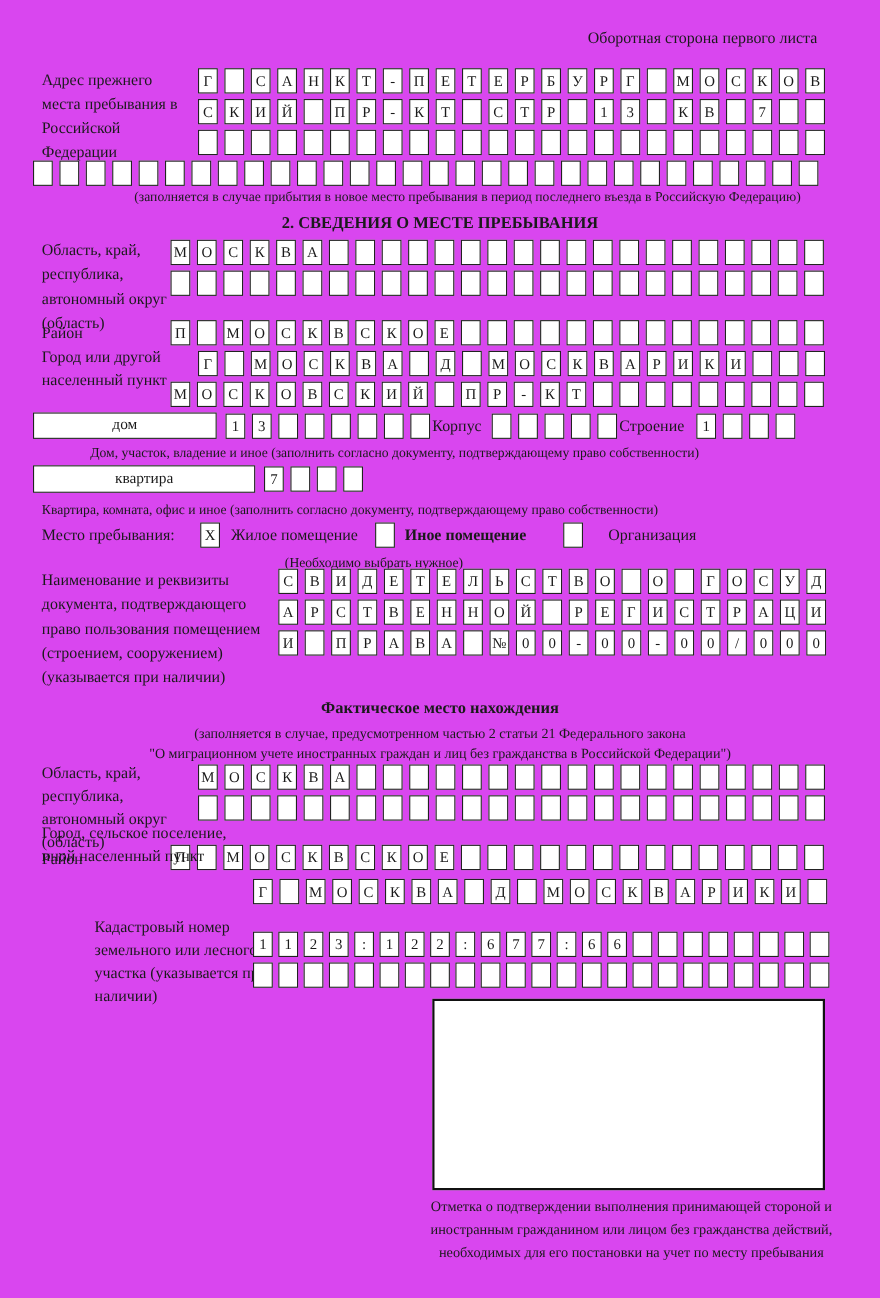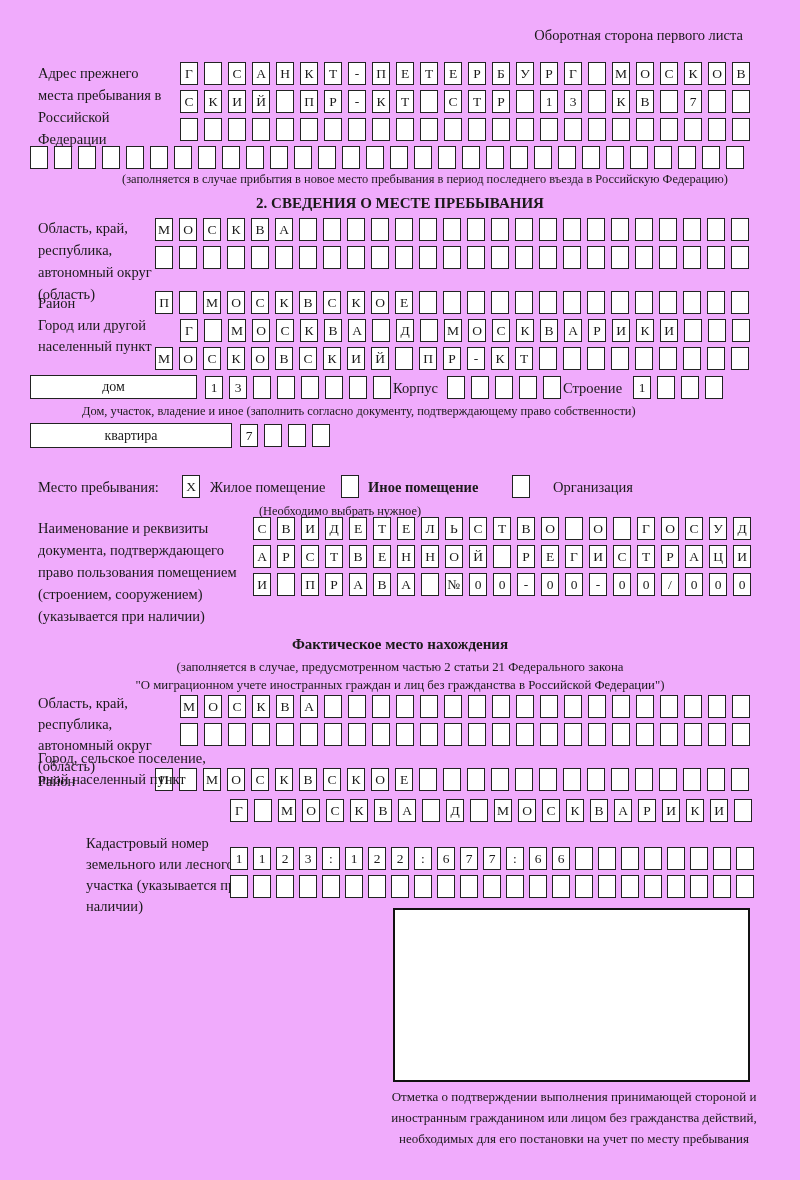--- a/index.html
+++ b/index.html
@@ -1,16 +1,16 @@
 <!DOCTYPE html>
 <html><head>
 <meta charset="utf-8">
 <style>
   html,body{margin:0;padding:0;background:#fff;}
-  .page{position:relative;width:800px;height:1180px;background:#f0abfc;overflow:hidden;
+  .page{position:relative;width:800px;height:1180px;background:#d946ef;overflow:hidden;
         font-family:"Liberation Serif","DejaVu Serif",serif;color:#1a1a1a;}
   .abs{position:absolute;}
   .lbl{font-size:14.5px;line-height:22px;}
   .lbl-tight{font-size:14.5px;line-height:21px;}
   .cap{font-size:12.4px;line-height:15px;}
   .title{font-size:15px;font-weight:bold;text-align:center;width:100%;}
   .center{text-align:center;width:100%;}
   .boxrow{display:flex;gap:6px;}
   .boxrow.tight{gap:5px;}
   .cell{flex:0 0 auto;width:18px;height:23px;box-sizing:border-box;border:1.6px solid #222;
@@ -311,20 +311,21 @@
     </div>
   <div class="abs cap" style="left:38px;top:404px;margin-left:44px;">Дом, участок, владение и иное (заполнить согласно документу, подтверждающему право собственности)</div>
 
   <div class="abs bigfield" style="left:30px;top:423px;width:202px;height:25px;">квартира</div>
   <div class="abs boxrow" style="left:240px;top:424px;">
       <span class="cell">7</span>
       <span class="cell"></span>
       <span class="cell"></span>
       <span class="cell"></span>
     </div>
+  <div class="abs cap" style="left:38px;top:456px;">Квартира, комната, офис и иное (заполнить согласно документу, подтверждающему право собственности)</div>
 
   <div class="abs lbl" style="left:38px;top:476px;">Место пребывания:</div>
   <div class="abs cell" style="left:182px;top:475px;">X</div>
   <div class="abs lbl" style="left:210px;top:476px;">Жилое помещение</div>
   <div class="abs cell" style="left:341px;top:475px;"></div>
   <div class="abs lbl" style="left:368px;top:476px;font-weight:bold;">Иное помещение</div>
   <div class="abs cell" style="left:512px;top:475px;"></div>
   <div class="abs lbl" style="left:553px;top:476px;">Организация</div>
   <div class="abs cap" style="left:150px;top:504px;width:380px;text-align:center;">(Необходимо выбрать нужное)</div>
 

